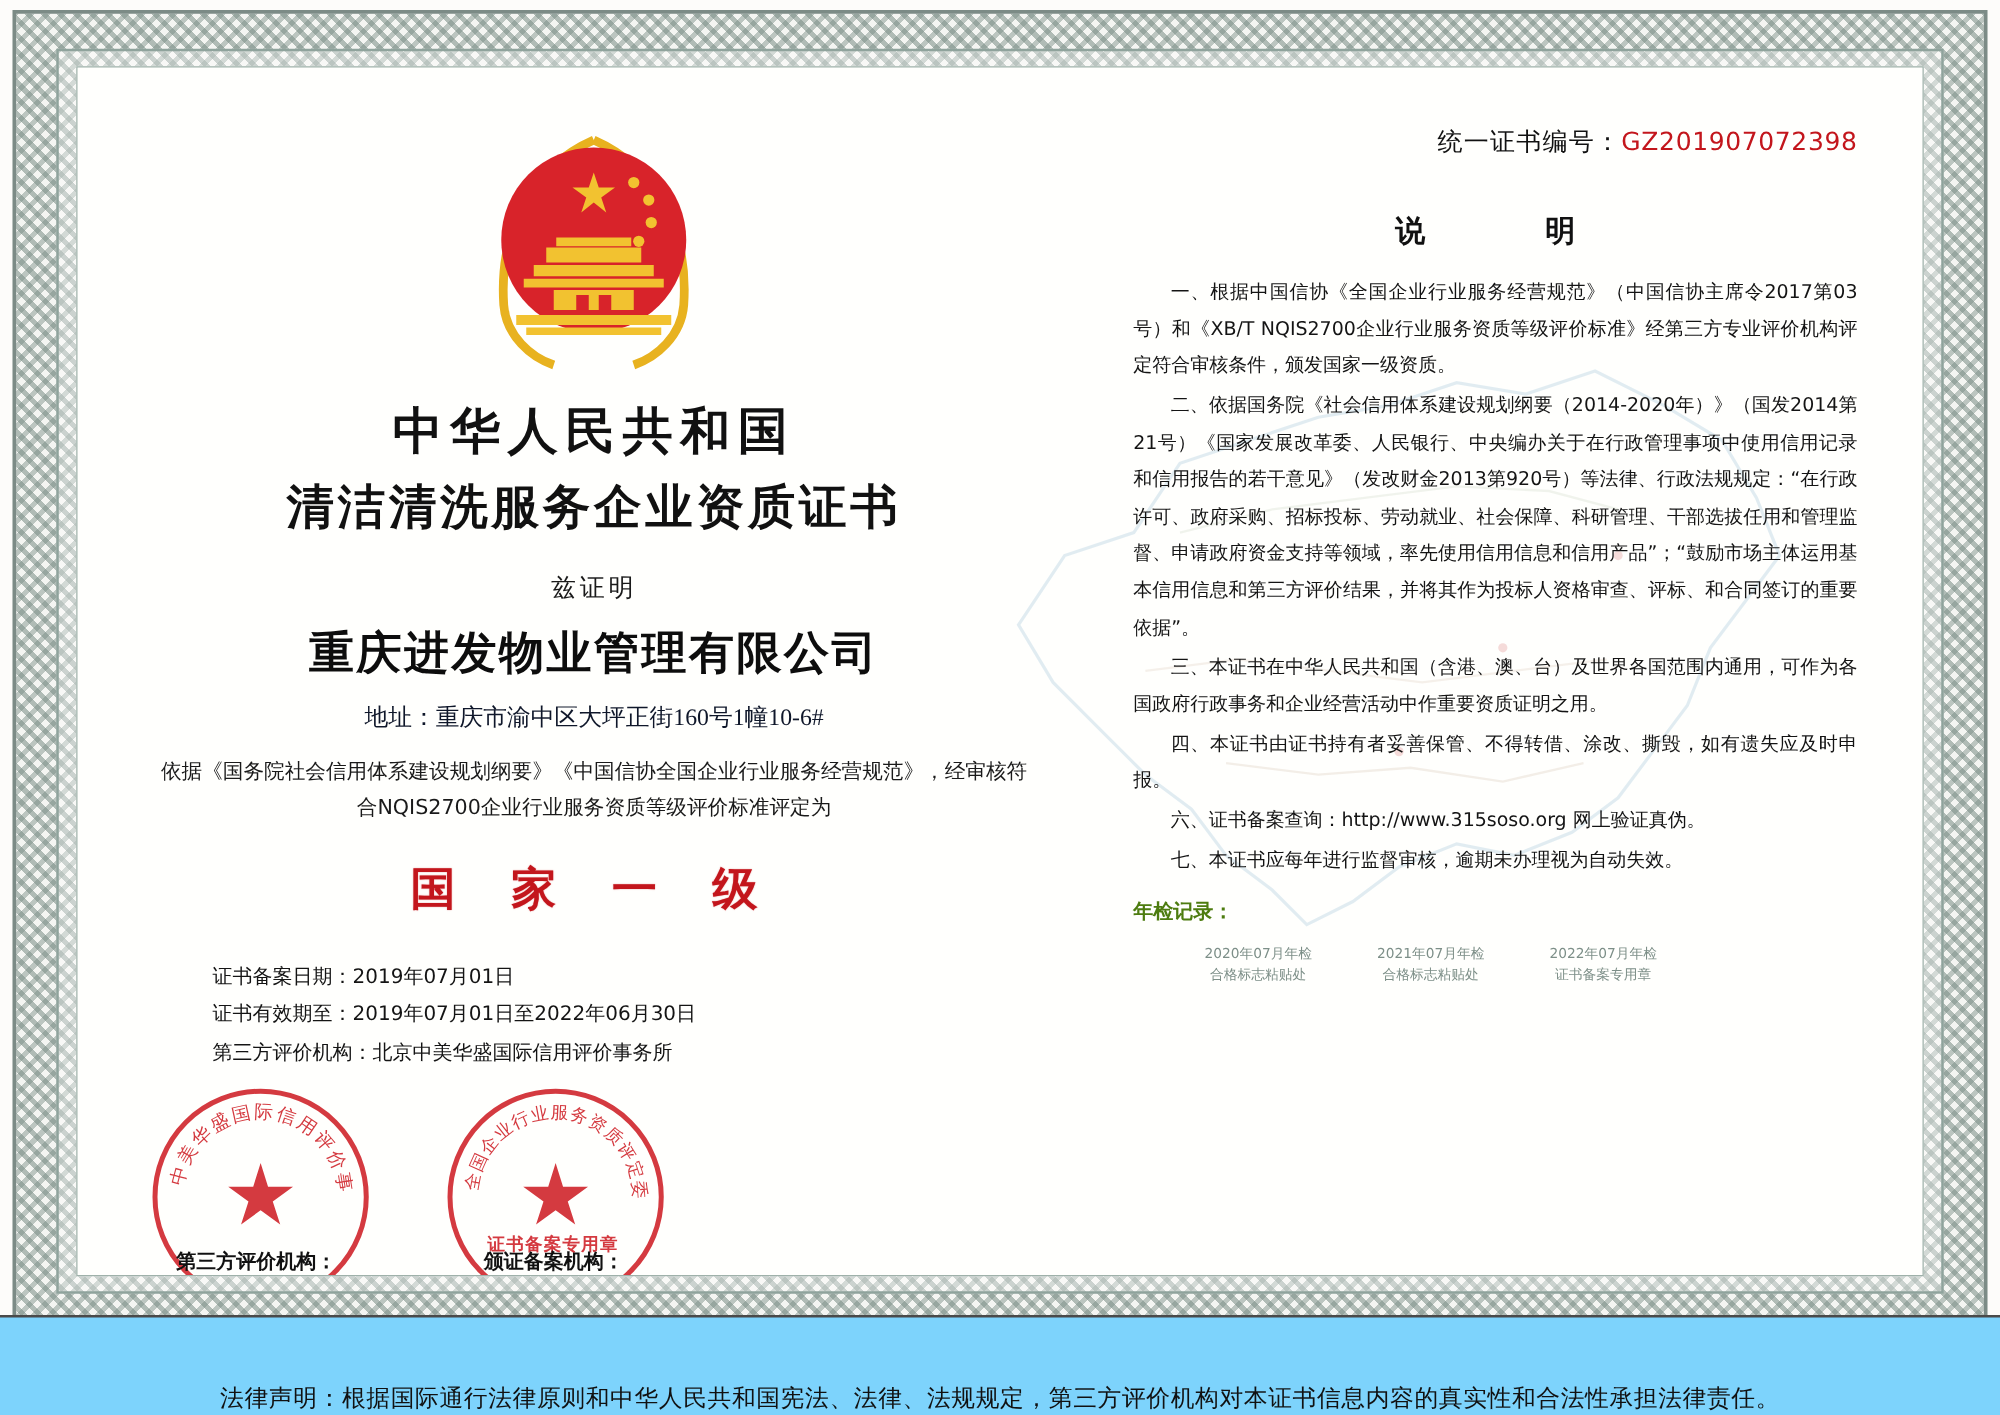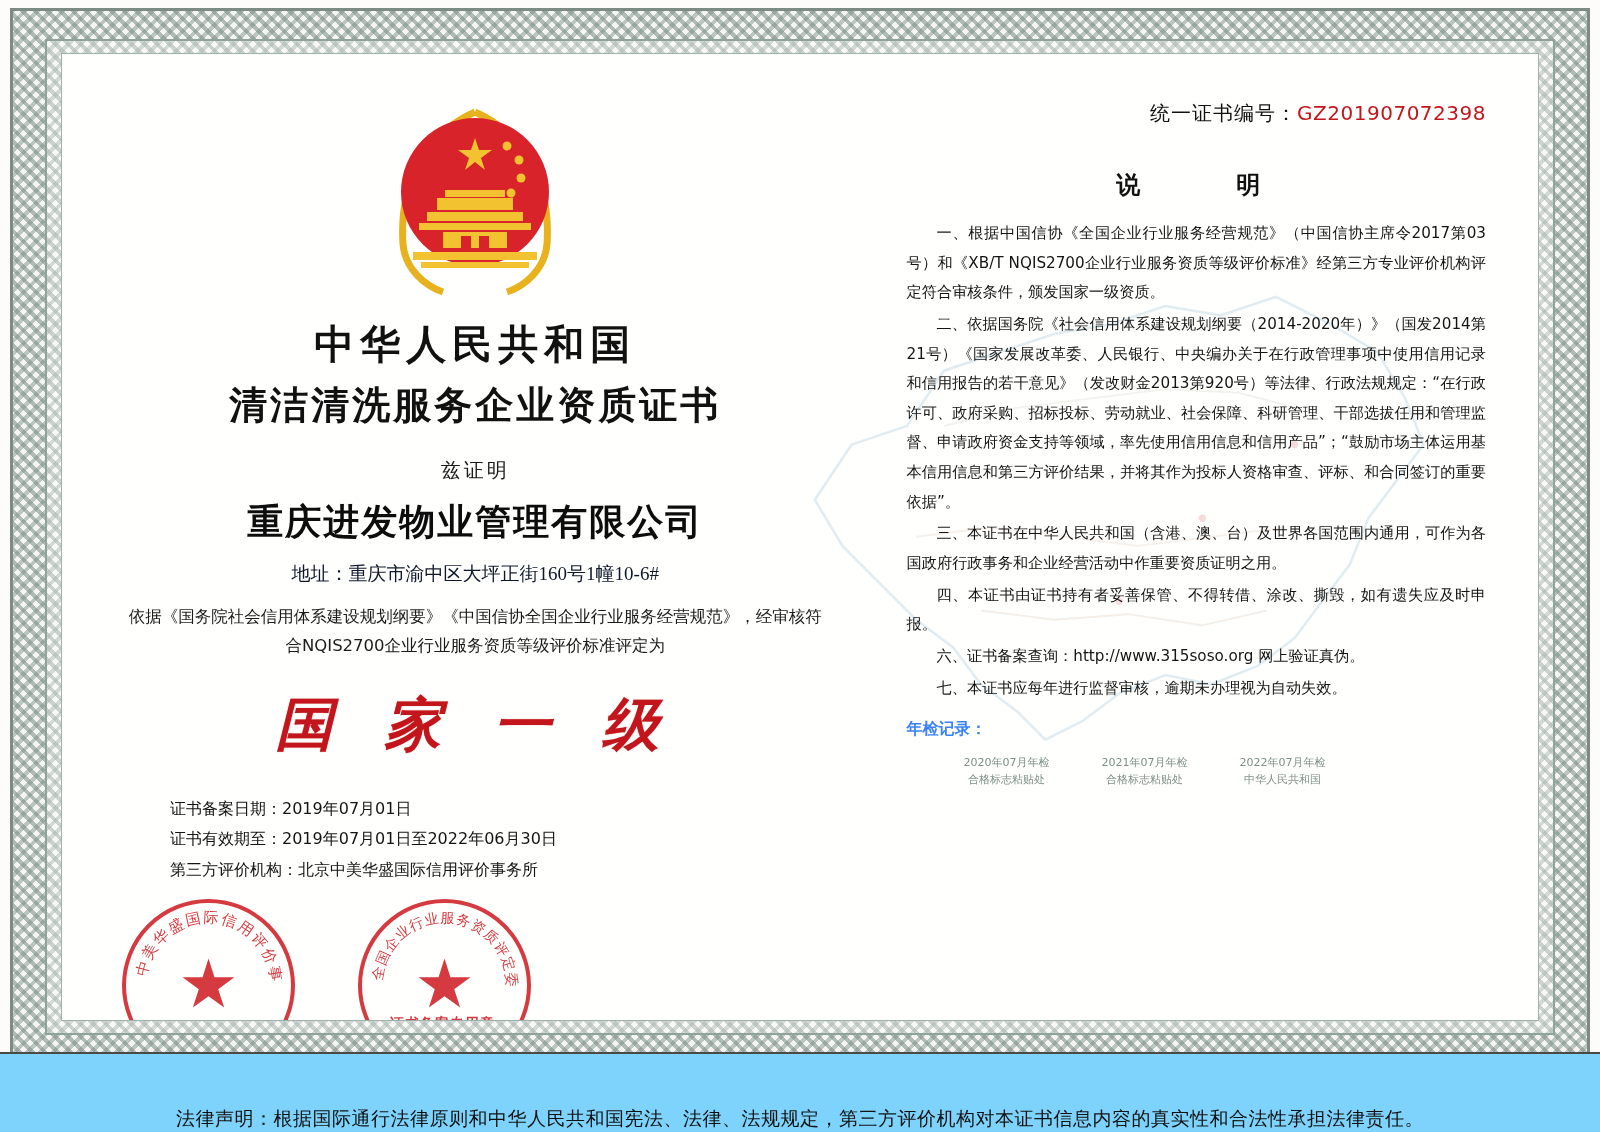--- a/index.html
+++ b/index.html
@@ -121,27 +121,26 @@
   .basis {
     font-family: "DejaVu Sans", "Liberation Sans", sans-serif;
     font-size: 16.5px;
     line-height: 1.75;
     margin: 16px 42px 0 42px;
     color: #1a1a1a;
     text-align: center;
   }
   .grade {
     font-family: "DejaVu Sans", "Liberation Sans", sans-serif;
-    font-size: 57px;
+    font-size: 36px;
     font-weight: bold;
     letter-spacing: 16px;
     color: #c3161c;
     margin-top: 26px;
     text-shadow: 0 0 1px rgba(195,22,28,0.6);
-    font-style: italic;
   }
 
   .meta {
     margin: 30px 0 0 84px;
     text-align: left;
     font-family: "DejaVu Sans", "Liberation Sans", sans-serif;
     font-size: 16px;
     line-height: 1.9;
     color: #141414;
   }
@@ -235,21 +234,21 @@
     text-indent: 30px;
     text-align: justify;
     margin-bottom: 2px;
   }
 
   .annual-title {
     font-family: Liberation Sans, sans-serif;
     font-size: 16px;
     font-weight: bold;
     margin-top: 16px;
-    color: #3b82f6;
+    color: #4d7c0f;
   }
   .annual-row {
     display: flex;
     gap: 26px;
     margin-top: 14px;
     padding-left: 44px;
   }
   .annual-box {
     width: 112px;
     text-align: center;
@@ -415,21 +414,21 @@
           <div class="note">六、证书备案查询：http://www.315soso.org 网上验证真伪。</div>
           <div class="note">七、本证书应每年进行监督审核，逾期未办理视为自动失效。</div>
 
           <div class="annual-title">年检记录：</div>
           <div class="annual-row">
             <div class="annual-box" style="white-space: pre-line;">2020年07月年检
 合格标志粘贴处</div>
             <div class="annual-box" style="white-space: pre-line;">2021年07月年检
 合格标志粘贴处</div>
             <div class="annual-box" style="white-space: pre-line;">2022年07月年检
-中华人民共和国</div>
+证书备案专用章</div>
           </div>
         </div>
 
       </div>
     </div>
   </div>
 
   <div class="footer">
     <div class="footer-text">法律声明：根据国际通行法律原则和中华人民共和国宪法、法律、法规规定，第三方评价机构对本证书信息内容的真实性和合法性承担法律责任。</div>
   </div>

